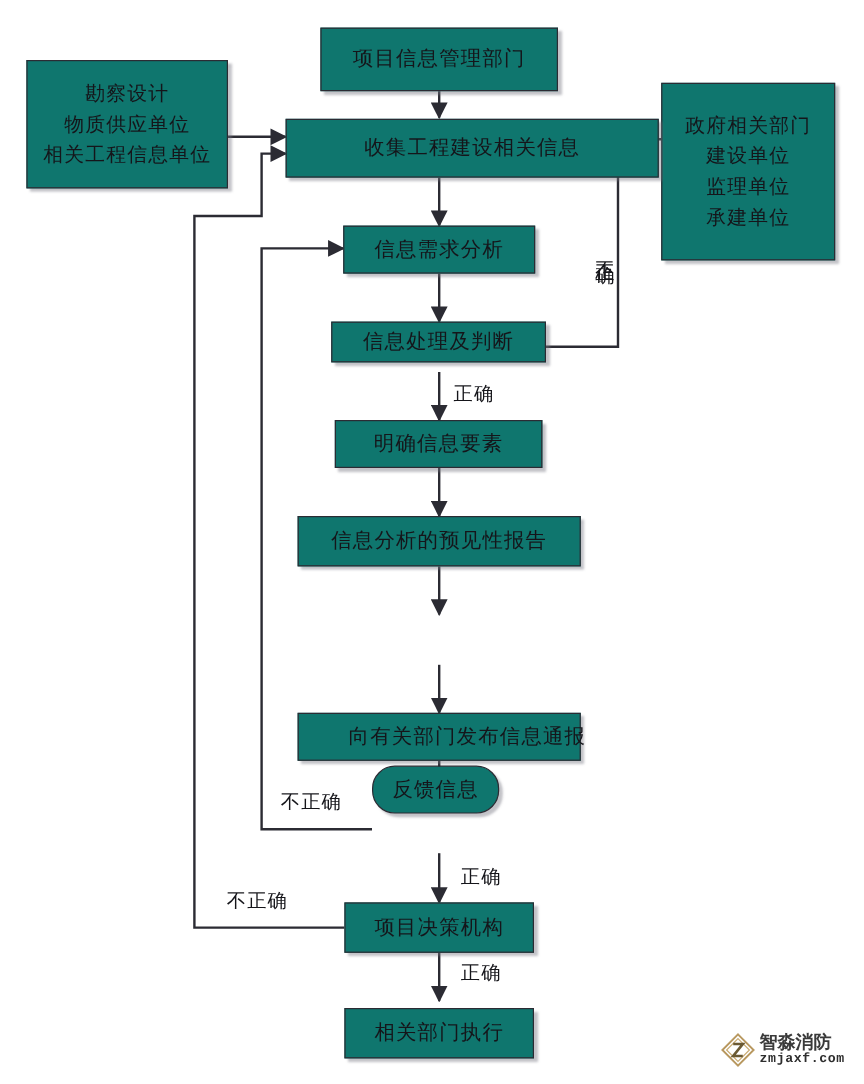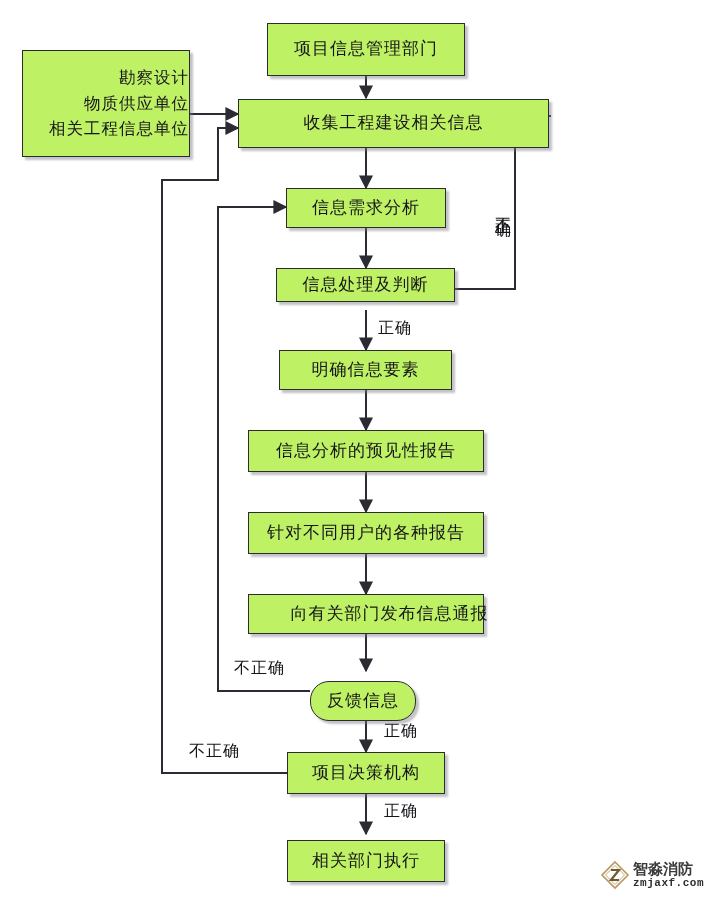--- a/index.html
+++ b/index.html
@@ -18,21 +18,21 @@
   #svg-layer {
     position: absolute;
     left: 0;
     top: 0;
     width: 720px;
     height: 903px;
   }
   .node {
     position: absolute;
     box-sizing: border-box;
-    background: #bef264;
+    background: #0f766e;
     border: 1.4px solid #2b2b33;
     box-shadow: 3px 3px 2px rgba(120,120,130,0.45);
     display: flex;
     flex-direction: column;
     align-items: center;
     justify-content: center;
     color: #15151a;
     font-size: 17px;
     letter-spacing: 1px;
     z-index: 3;
@@ -128,30 +128,36 @@
       <path d="M 366 794 L 366 834"></path>
 
       <path d="M 455 289 L 515 289 L 515 131 L 495 131"></path>
 
       <path d="M 310 691 L 218 691 L 218 207 L 286 207"></path>
 
       <path d="M 287 773 L 162 773 L 162 180 L 218 180 L 218 128 L 238 128"></path>
     </g>
   </svg>
 
-  <div class="node multi" style="left:22px; top:50px; width:168px; height:107px;align-items:flex-end;">
+  <div class="node multi" style="left:22px; top:50px; width:168px; height:107px;">
     <div class="line">勘察设计</div>
     <div class="line">物质供应单位</div>
     <div class="line">相关工程信息单位</div>
   </div>
 
   <div class="node" style="left:267px; top:23px; width:198px; height:53px;">
     <div class="line">项目信息管理部门</div>
   </div>
 
+  <div class="node multi" style="left:551px; top:69px; width:145px; height:148px;">
+    <div class="line">政府相关部门</div>
+    <div class="line">建设单位</div>
+    <div class="line">监理单位</div>
+    <div class="line">承建单位</div>
+  </div>
 
   <div class="node" style="left:238px; top:99px; width:311px; height:49px;">
     <div class="line">收集工程建设相关信息</div>
   </div>
 
   <div class="node" style="left:286px; top:188px; width:160px; height:40px;">
     <div class="line">信息需求分析</div>
   </div>
 
   <div class="node" style="left:276px; top:268px; width:179px; height:34px;">
@@ -159,29 +165,26 @@
   </div>
 
   <div class="node" style="left:279px; top:350px; width:173px; height:40px;">
     <div class="line">明确信息要素</div>
   </div>
 
   <div class="node" style="left:248px; top:430px; width:236px; height:42px;">
     <div class="line">信息分析的预见性报告</div>
   </div>
 
-  <div class="node" style="left:248px; top:512px; width:236px; height:42px;">
-    <div class="line">针对不同用户的各种报告</div>
-  </div>
 
   <div class="node" style="left:248px; top:594px; width:236px; height:40px;padding-left:47px;">
     <div class="line">向有关部门发布信息通报</div>
   </div>
 
-  <div class="node" style="left:310px; top:681px; width:106px; height:40px;border-radius:19px;">
+  <div class="node" style="left:310px; top:638px; width:106px; height:40px;border-radius:19px;">
     <div class="line">反馈信息</div>
   </div>
 
   <div class="node" style="left:287px; top:752px; width:158px; height:42px;">
     <div class="line">项目决策机构</div>
   </div>
 
   <div class="node" style="left:287px; top:840px; width:158px; height:42px;">
     <div class="line">相关部门执行</div>
   </div>

